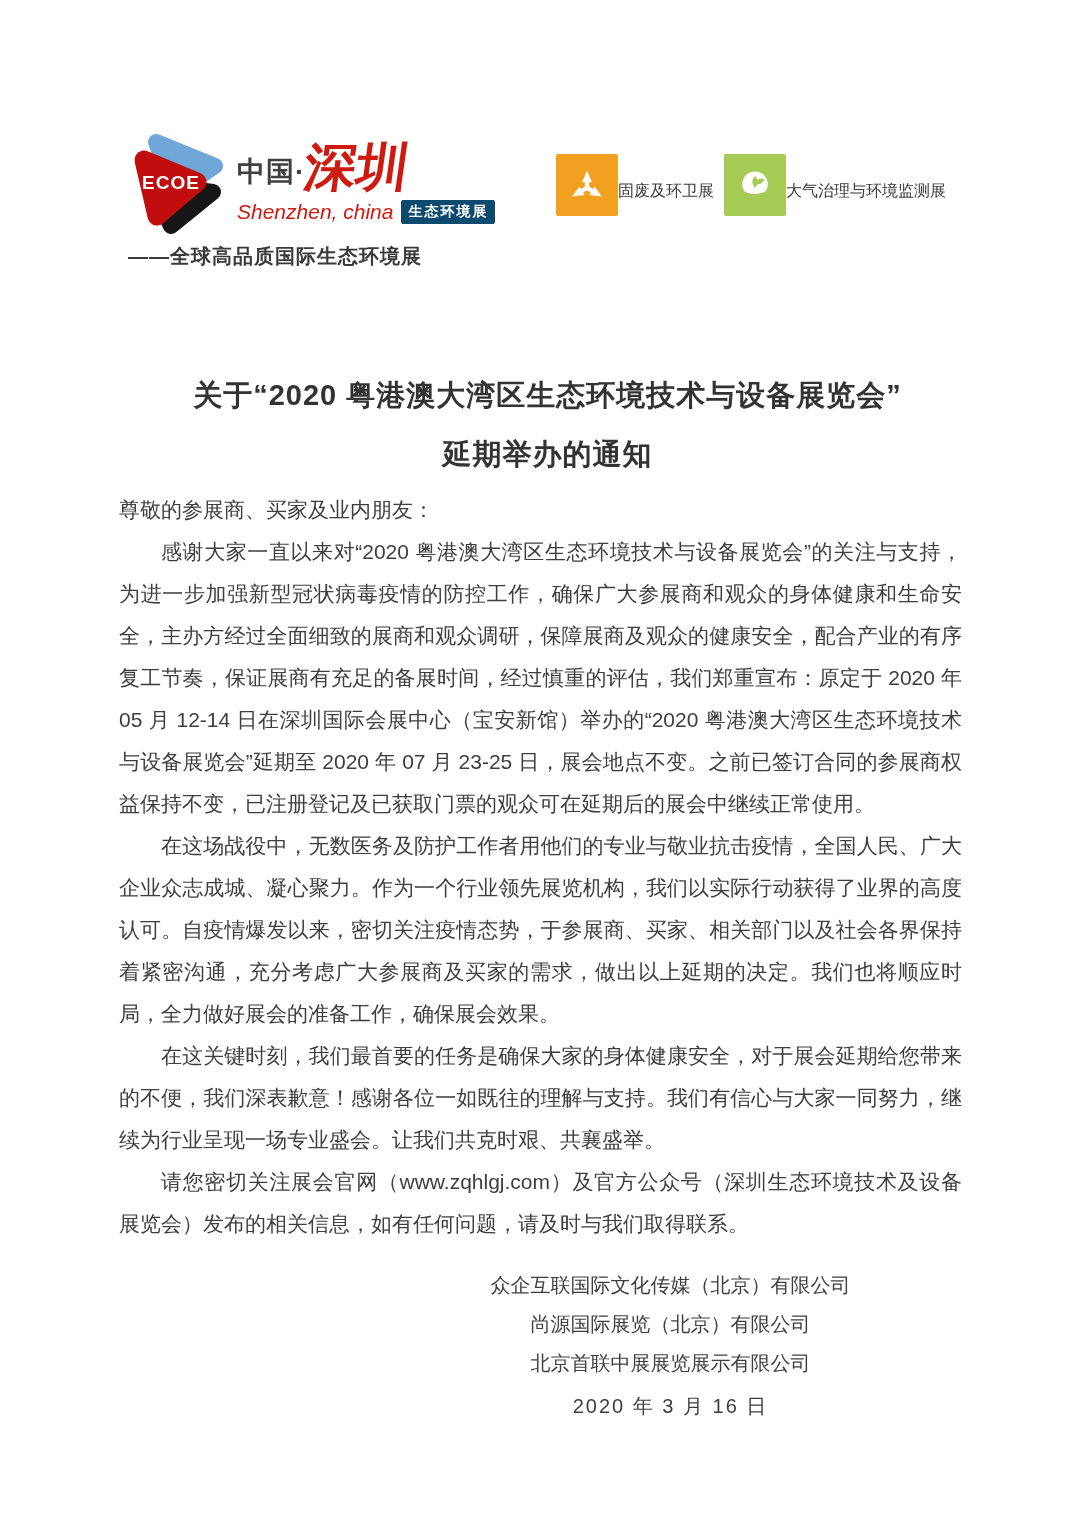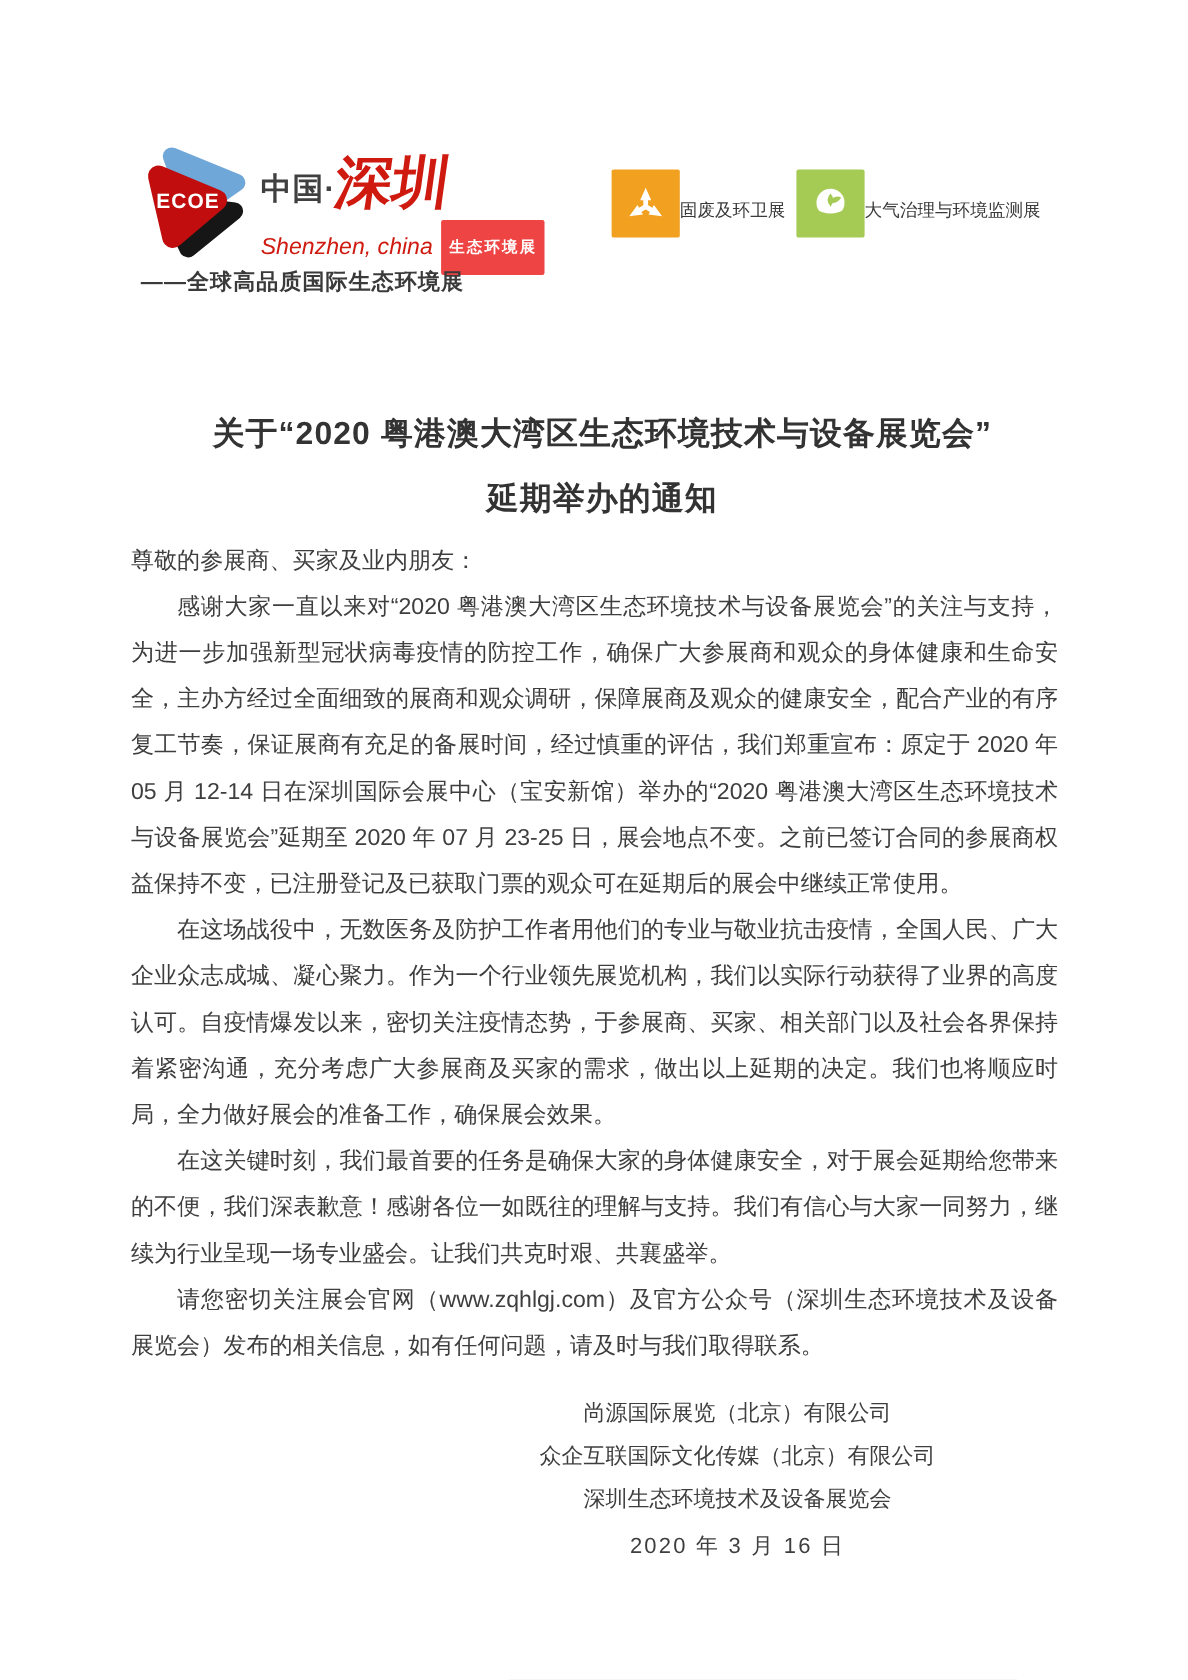--- a/index.html
+++ b/index.html
@@ -10,21 +10,21 @@
     color:#3e3e3e;
   }
   
   .ecoe-logo{position:absolute;left:129px;top:128px;width:96px;height:112px;}
   .logo-text{position:absolute;left:237px;top:142px;width:190px;}
   .cn-line{display:flex;align-items:flex-end;white-space:nowrap;}
   .cn-prefix{font-size:28px;color:#404040;font-weight:600;letter-spacing:1px;line-height:1;padding-bottom:8px;}
   .cn-city{font-size:52px;color:#cf1a10;font-weight:800;line-height:1;transform:skewX(-8deg);font-family:"Liberation Serif","DejaVu Serif",serif;}
   .sub-line{display:flex;align-items:center;margin-top:6px;white-space:nowrap;}
   .en-sub{font-size:21px;color:#cf1a10;font-style:italic;margin-right:8px;}
-  .badge{background:#ef4444;color:#ffffff;font-size:14px;font-weight:700;padding:16px 7px;border-radius:2px;letter-spacing:2px;}
+  .badge{background:#0c4a6e;color:#ffffff;font-size:14px;font-weight:700;padding:3px 7px;border-radius:2px;letter-spacing:2px;}
   .tagline{position:absolute;left:128px;top:243px;font-size:20px;font-weight:600;color:#3a3a3a;letter-spacing:1px;white-space:nowrap;}
   
   .concurrent{position:absolute;left:556px;top:145px;width:440px;}
   .concurrent-title{font-size:20px;color:#444444;letter-spacing:13px;font-weight:500;}
   .concurrent-row{display:flex;gap:10px;margin-top:9px;align-items:flex-start;}
   .concurrent-item{display:flex;flex-direction:row;align-items:center;}
   .icon-sq{width:62px;height:62px;border-radius:2px;display:flex;align-items:center;justify-content:center;}
   .concurrent-label{margin-top:13px;font-size:16px;color:#3a3a3a;white-space:nowrap;}
   
   .doc-title{position:absolute;left:0;right:0;top:366px;text-align:center;
@@ -109,19 +109,19 @@
 
   <div class="doc-body">
     <p class="salutation">尊敬的参展商、买家及业内朋友：</p>
     <p>感谢大家一直以来对“2020 粤港澳大湾区生态环境技术与设备展览会”的关注与支持，为进一步加强新型冠状病毒疫情的防控工作，确保广大参展商和观众的身体健康和生命安全，主办方经过全面细致的展商和观众调研，保障展商及观众的健康安全，配合产业的有序复工节奏，保证展商有充足的备展时间，经过慎重的评估，我们郑重宣布：原定于 2020 年 05 月 12-14 日在深圳国际会展中心（宝安新馆）举办的“2020 粤港澳大湾区生态环境技术与设备展览会”延期至 2020 年 07 月 23-25 日，展会地点不变。之前已签订合同的参展商权益保持不变，已注册登记及已获取门票的观众可在延期后的展会中继续正常使用。</p>
     <p>在这场战役中，无数医务及防护工作者用他们的专业与敬业抗击疫情，全国人民、广大企业众志成城、凝心聚力。作为一个行业领先展览机构，我们以实际行动获得了业界的高度认可。自疫情爆发以来，密切关注疫情态势，于参展商、买家、相关部门以及社会各界保持着紧密沟通，充分考虑广大参展商及买家的需求，做出以上延期的决定。我们也将顺应时局，全力做好展会的准备工作，确保展会效果。</p>
     <p>在这关键时刻，我们最首要的任务是确保大家的身体健康安全，对于展会延期给您带来的不便，我们深表歉意！感谢各位一如既往的理解与支持。我们有信心与大家一同努力，继续为行业呈现一场专业盛会。让我们共克时艰、共襄盛举。</p>
     <p>请您密切关注展会官网（www.zqhlgj.com）及官方公众号（深圳生态环境技术及设备展览会）发布的相关信息，如有任何问题，请及时与我们取得联系。</p>
   </div>
 
   <div class="doc-footer">
+    <div>众企互联国际文化传媒（北京）有限公司</div>
     <div>尚源国际展览（北京）有限公司</div>
-    <div>众企互联国际文化传媒（北京）有限公司</div>
-    <div>深圳生态环境技术及设备展览会</div>
+    <div>北京首联中展展览展示有限公司</div>
     <div class="date-line">2020 年 3 月 16 日</div>
   </div>
 
 </div>
 
 </body></html>

